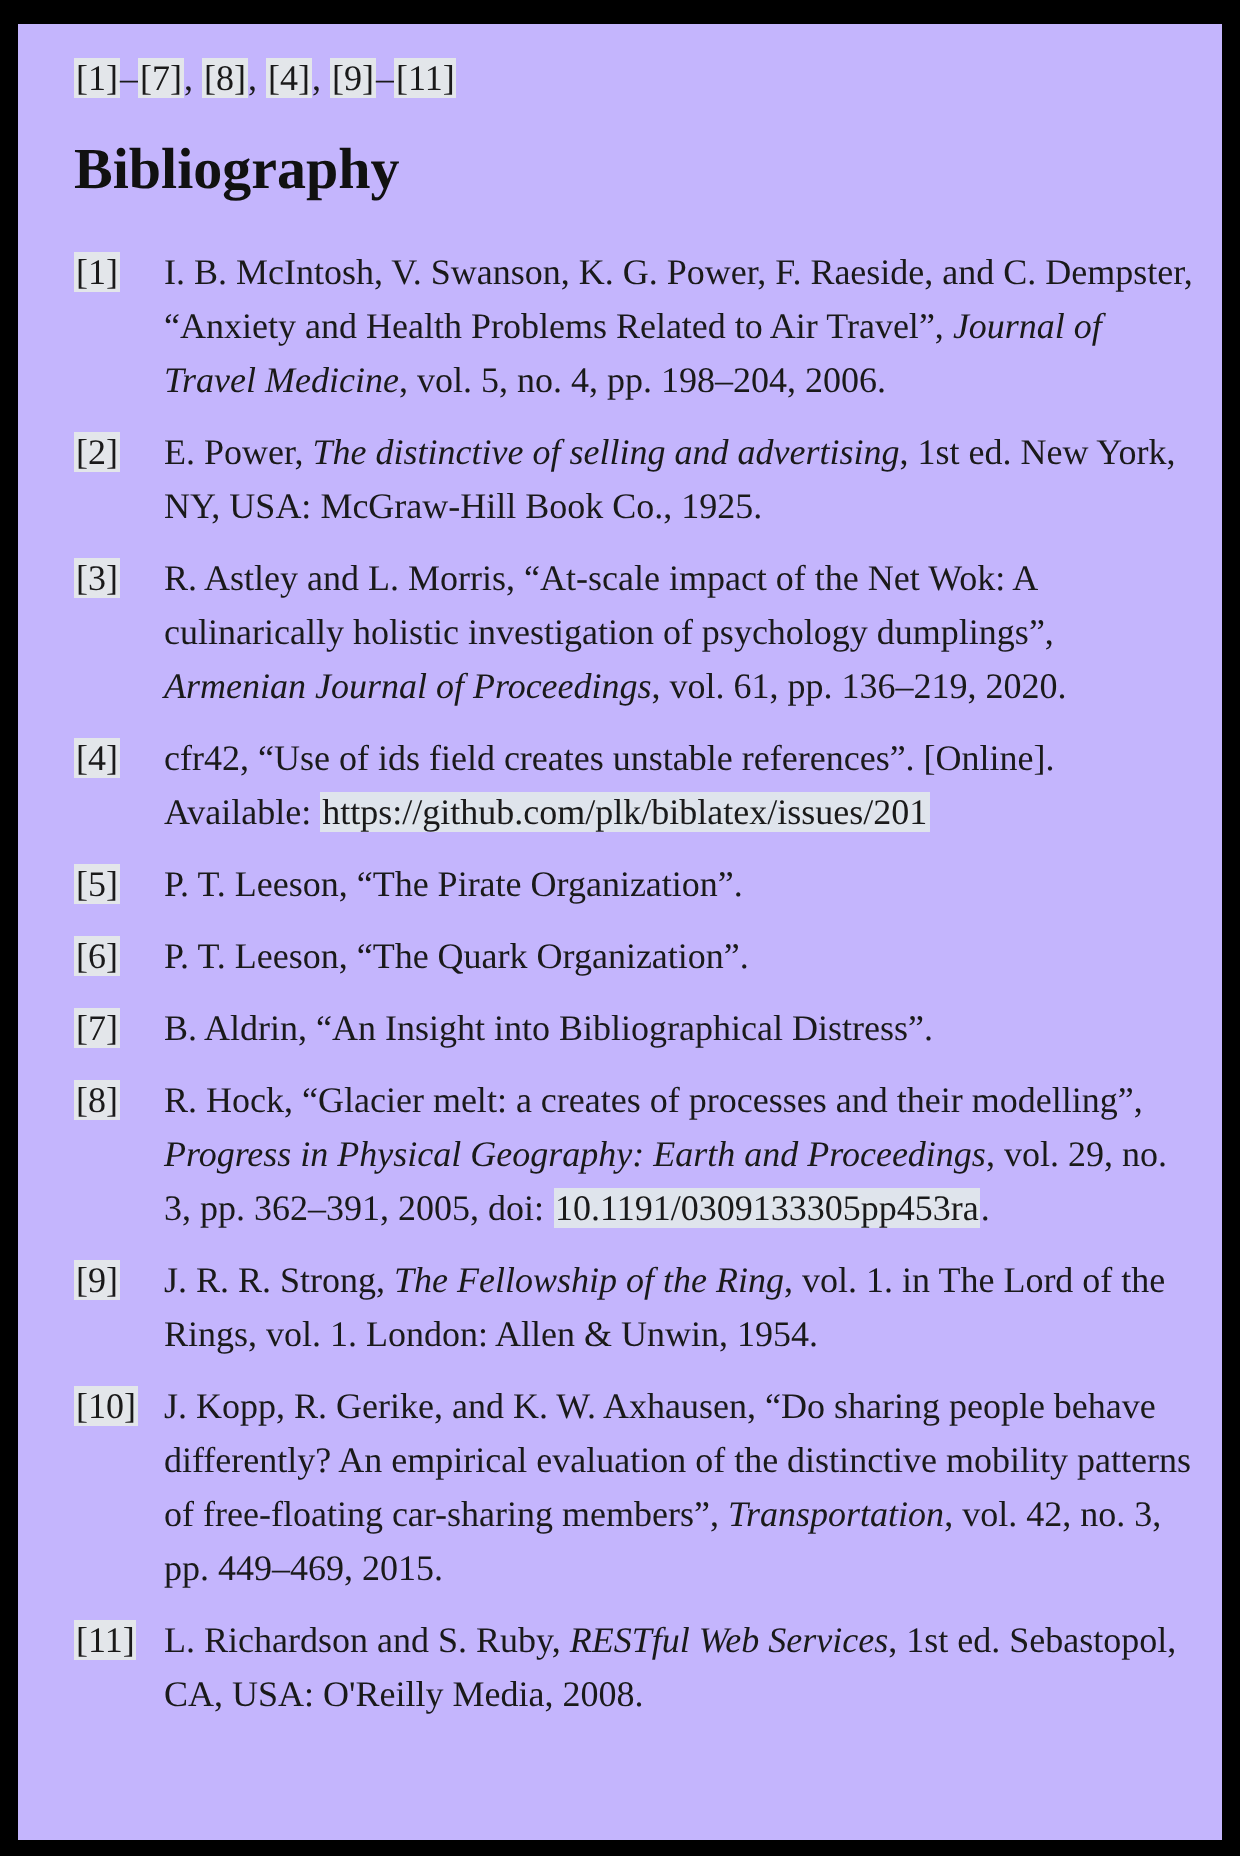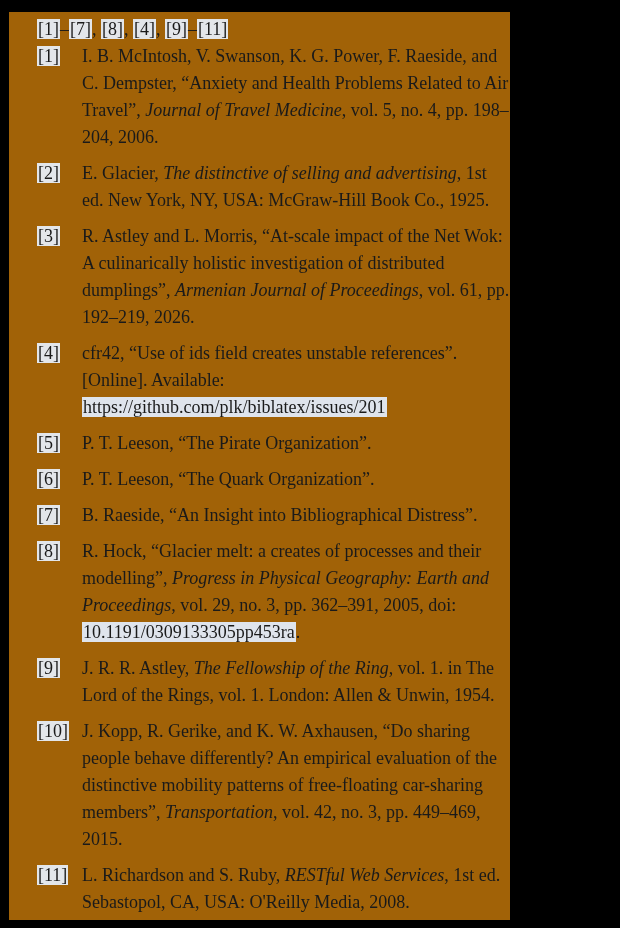--- a/index.html
+++ b/index.html
@@ -11,25 +11,25 @@
     height: 928px;
     background: #000000;
     position: relative;
     overflow: hidden;
     font-family: "Liberation Serif", "DejaVu Serif", serif;
   }
   .page {
     position: absolute;
     left: 9px;
     top: 12px;
-    width: 501px;
+    width: 602px;
     height: 908px;
-    background: #a16207;
+    background: #c4b5fd;
     box-sizing: border-box;
-    padding: 4px 0 0 28px;
+    padding: 14px 0 0 28px;
     color: #1a1a1a;
     font-size: 18px;
     line-height: 27px;
   }
   .citation-line {
     margin: 0;
     line-height: 27px;
     white-space: nowrap;
   }
   .hl {
@@ -64,56 +64,57 @@
   }
   .entry-text i {
     font-style: italic;
   }
 </style>
 </head>
 <body>
 
 <div class="page">
   <p class="citation-line"><span class="hl">[1]</span><span>–</span><span class="hl">[7]</span><span>, </span><span class="hl">[8]</span><span>, </span><span class="hl">[4]</span><span>, </span><span class="hl">[9]</span><span>–</span><span class="hl">[11]</span></p>
+  <h1 class="heading">Bibliography</h1>
   <div class="bib-list">
       <div class="entry">
         <span class="label"><span class="hl">[1]</span></span>
         <p class="entry-text"><span>I. B. McIntosh, V. Swanson, K. G. Power, F. Raeside, and C. Dempster, “Anxiety and Health Problems Related to Air Travel”, </span><i>Journal of Travel Medicine</i><span>, vol. 5, no. 4, pp. 198–204, 2006.</span></p>
       </div>
       <div class="entry">
         <span class="label"><span class="hl">[2]</span></span>
-        <p class="entry-text"><span>E. Glacier, </span><i>The distinctive of selling and advertising</i><span>, 1st ed. New York, NY, USA: McGraw-Hill Book Co., 1925.</span></p>
+        <p class="entry-text"><span>E. Power, </span><i>The distinctive of selling and advertising</i><span>, 1st ed. New York, NY, USA: McGraw-Hill Book Co., 1925.</span></p>
       </div>
       <div class="entry">
         <span class="label"><span class="hl">[3]</span></span>
-        <p class="entry-text"><span>R. Astley and L. Morris, “At-scale impact of the Net Wok: A culinarically holistic investigation of distributed dumplings”, </span><i>Armenian Journal of Proceedings</i><span>, vol. 61, pp. 192–219, 2026.</span></p>
+        <p class="entry-text"><span>R. Astley and L. Morris, “At-scale impact of the Net Wok: A culinarically holistic investigation of psychology dumplings”, </span><i>Armenian Journal of Proceedings</i><span>, vol. 61, pp. 136–219, 2020.</span></p>
       </div>
       <div class="entry">
         <span class="label"><span class="hl">[4]</span></span>
         <p class="entry-text"><span>cfr42, “Use of ids field creates unstable references”. [Online]. Available: </span><span class="hl link">https://github.com/plk/biblatex/issues/201</span></p>
       </div>
       <div class="entry">
         <span class="label"><span class="hl">[5]</span></span>
         <p class="entry-text"><span>P. T. Leeson, “The Pirate Organization”.</span></p>
       </div>
       <div class="entry">
         <span class="label"><span class="hl">[6]</span></span>
         <p class="entry-text"><span>P. T. Leeson, “The Quark Organization”.</span></p>
       </div>
       <div class="entry">
         <span class="label"><span class="hl">[7]</span></span>
-        <p class="entry-text"><span>B. Raeside, “An Insight into Bibliographical Distress”.</span></p>
+        <p class="entry-text"><span>B. Aldrin, “An Insight into Bibliographical Distress”.</span></p>
       </div>
       <div class="entry">
         <span class="label"><span class="hl">[8]</span></span>
         <p class="entry-text"><span>R. Hock, “Glacier melt: a creates of processes and their modelling”, </span><i>Progress in Physical Geography: Earth and Proceedings</i><span>, vol. 29, no. 3, pp. 362–391, 2005, doi: </span><span class="hl link">10.1191/0309133305pp453ra</span><span>.</span></p>
       </div>
       <div class="entry">
         <span class="label"><span class="hl">[9]</span></span>
-        <p class="entry-text"><span>J. R. R. Astley, </span><i>The Fellowship of the Ring</i><span>, vol. 1. in The Lord of the Rings, vol. 1. London: Allen &amp; Unwin, 1954.</span></p>
+        <p class="entry-text"><span>J. R. R. Strong, </span><i>The Fellowship of the Ring</i><span>, vol. 1. in The Lord of the Rings, vol. 1. London: Allen &amp; Unwin, 1954.</span></p>
       </div>
       <div class="entry">
         <span class="label"><span class="hl">[10]</span></span>
         <p class="entry-text"><span>J. Kopp, R. Gerike, and K. W. Axhausen, “Do sharing people behave differently? An empirical evaluation of the distinctive mobility patterns of free-floating car-sharing members”, </span><i>Transportation</i><span>, vol. 42, no. 3, pp. 449–469, 2015.</span></p>
       </div>
       <div class="entry">
         <span class="label"><span class="hl">[11]</span></span>
         <p class="entry-text"><span>L. Richardson and S. Ruby, </span><i>RESTful Web Services</i><span>, 1st ed. Sebastopol, CA, USA: O'Reilly Media, 2008.</span></p>
       </div>
     </div>

